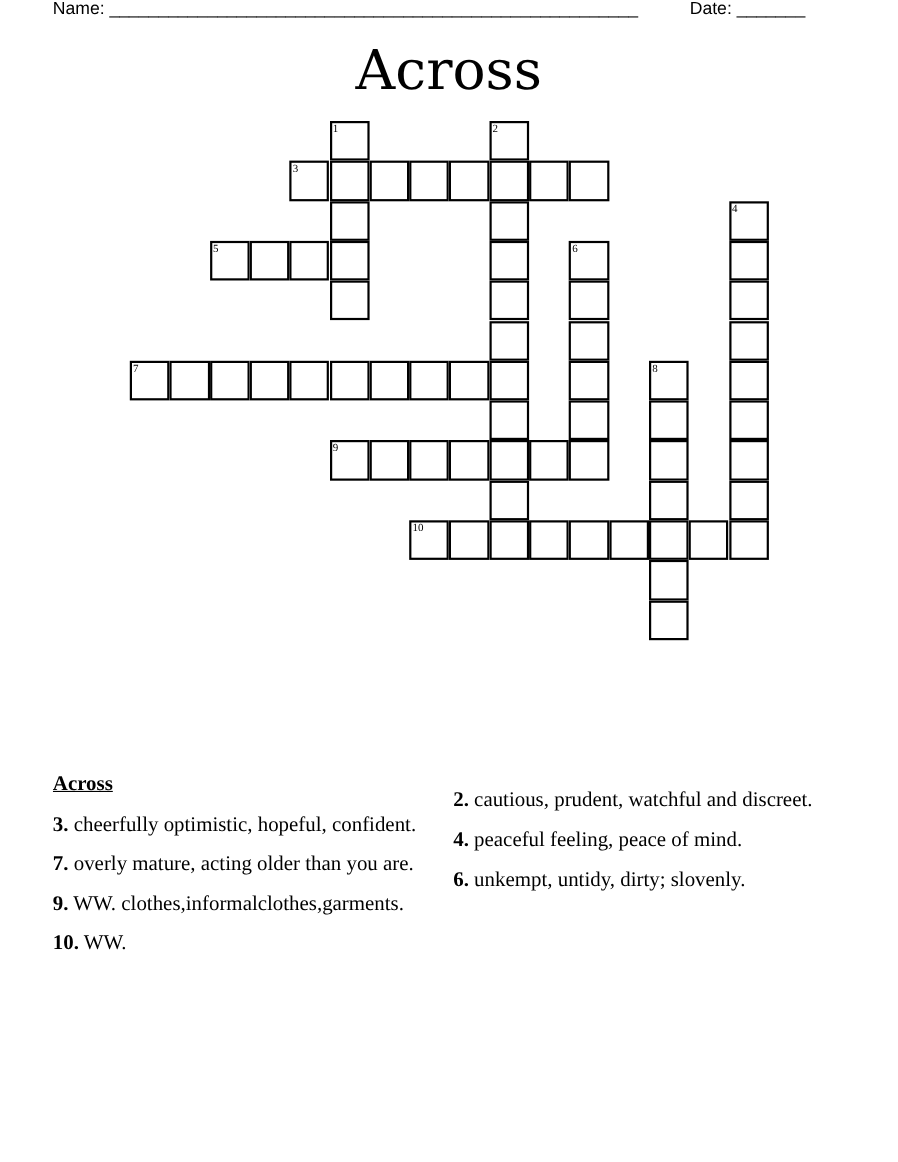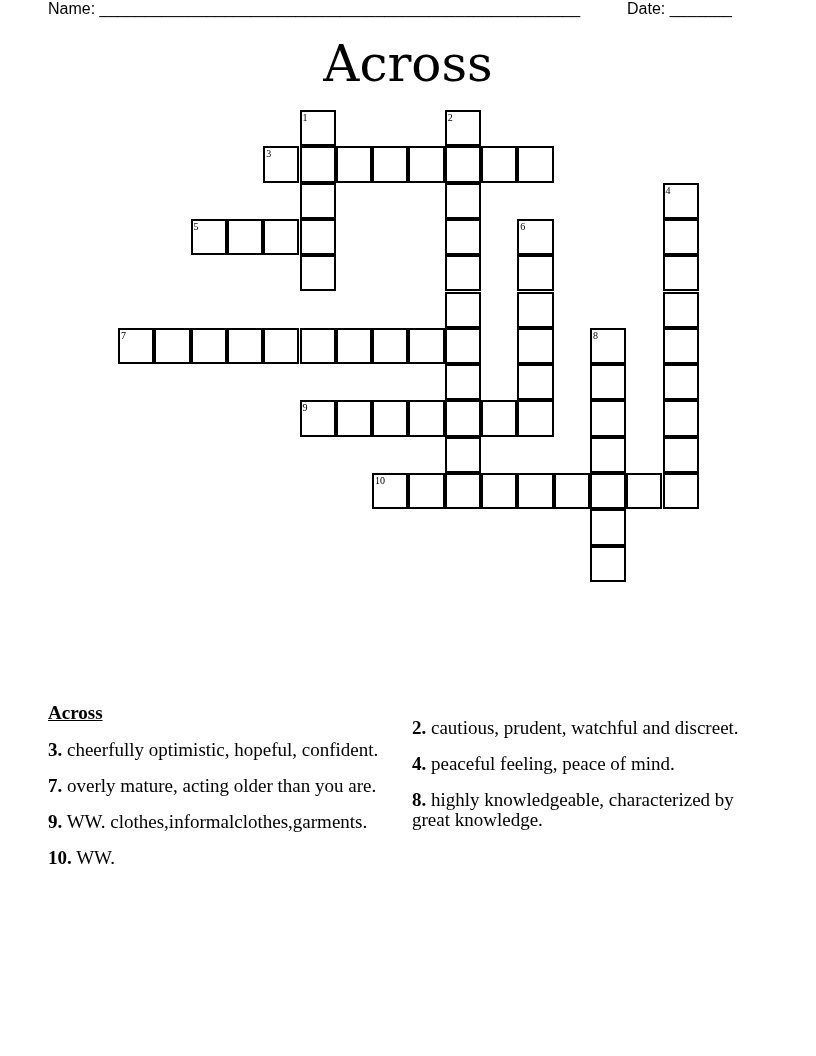--- a/index.html
+++ b/index.html
@@ -120,14 +120,14 @@
   <h3>Across</h3>
   <div class="clue"><b>3.</b> <span>cheerfully optimistic, hopeful, confident.</span></div>
   <div class="clue"><b>7.</b> <span>overly mature, acting older than you are.</span></div>
   <div class="clue"><b>9.</b> <span>WW. clothes,informalclothes,garments.</span></div>
   <div class="clue" style="white-space:nowrap;"><b>10.</b> WW.<br></div>
 </div>
 
 <div class="clues clues-down">
   <div class="clue"><b>2.</b> <span>cautious, prudent, watchful and discreet.</span></div>
   <div class="clue"><b>4.</b> <span>peaceful feeling, peace of mind.</span></div>
-  <div class="clue"><b>8.</b> <span>highly knowledgeable, characterized by great knowledge.</span></div>
+  <div class="clue"><b>6.</b> <span>unkempt, untidy, dirty; slovenly.</span></div>
 </div>
 
 </body></html>

